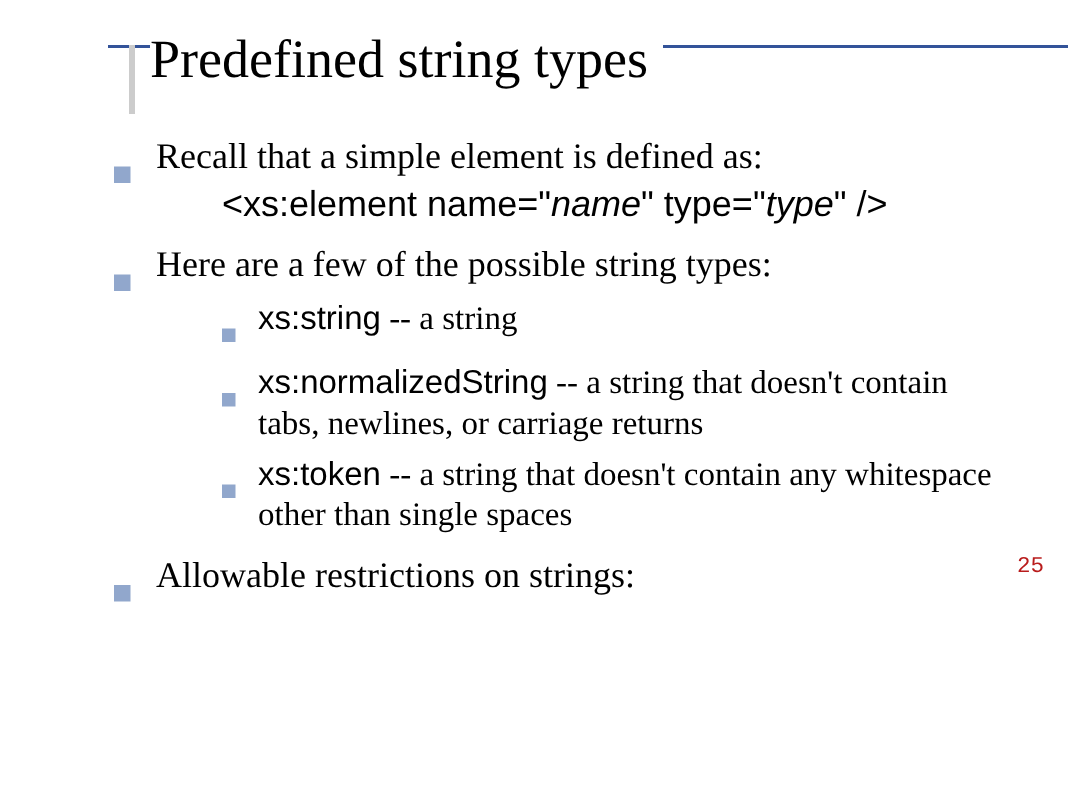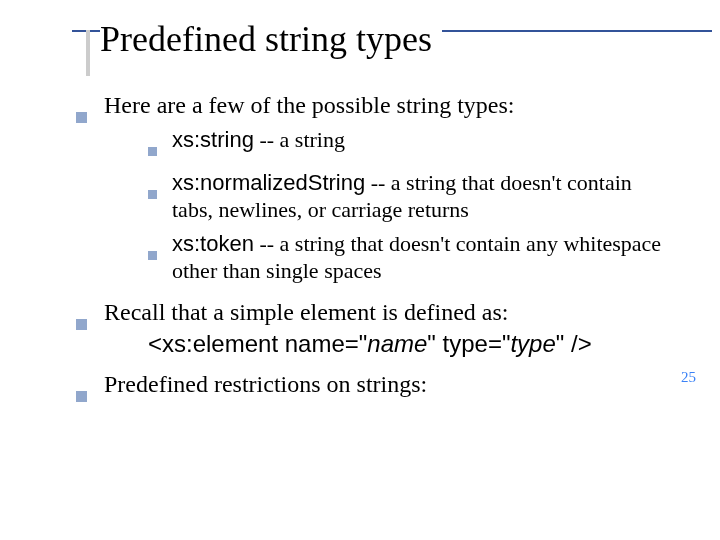--- a/index.html
+++ b/index.html
@@ -100,37 +100,47 @@
   .code-indent {
     margin-left: 44px;
     margin-top: 2px;
     margin-bottom: 4px;
   }
 
   .page-number {
     position: absolute;
     right: 24px;
     bottom: 14px;
-    font-family: Liberation Serif, serif;
+    font-family: Liberation Mono, monospace;
     font-size: 15px;
-    color: #3b82f6;
+    color: #b91c1c;
   }
 </style>
 </head>
 <body>
 
 <div class="slide">
 
   <div class="title-bar">
     <div class="title-underline"></div>
     <div class="title-vert"></div>
     <div class="title-text">Predefined string types</div>
   </div>
 
   <div class="body">
+
+    <div class="b1">
+      <div class="bul"><span class="square"></span></div>
+      <div class="content">
+        <span>Recall that a simple element is defined as:</span>
+        <div class="code-indent arial">
+          <span>&lt;</span><span>xs:element  name="</span><span class="italic">name</span><span>"  type="</span><span class="italic">type</span><span>" /&gt;</span>
+        </div>
+      </div>
+    </div>
 
     <div class="b1">
       <div class="bul"><span class="square"></span></div>
       <div class="content">
         <span>Here are a few of the possible string types:</span>
         <div class="b2list">
 
           <div class="b2">
             <div class="bul"><span class="square"></span></div>
             <div class="content">
@@ -152,30 +162,20 @@
             </div>
           </div>
 
         </div>
       </div>
     </div>
 
     <div class="b1">
       <div class="bul"><span class="square"></span></div>
       <div class="content">
-        <span>Recall that a simple element is defined as:</span>
-        <div class="code-indent arial">
-          <span>&lt;</span><span>xs:element  name="</span><span class="italic">name</span><span>"  type="</span><span class="italic">type</span><span>" /&gt;</span>
-        </div>
-      </div>
-    </div>
-
-    <div class="b1">
-      <div class="bul"><span class="square"></span></div>
-      <div class="content">
-        <span>Predefined restrictions on strings:</span>
+        <span>Allowable restrictions on strings:</span>
       </div>
     </div>
 
   </div>
 
   <div class="page-number">25</div>
 </div>
 
 </body></html>

